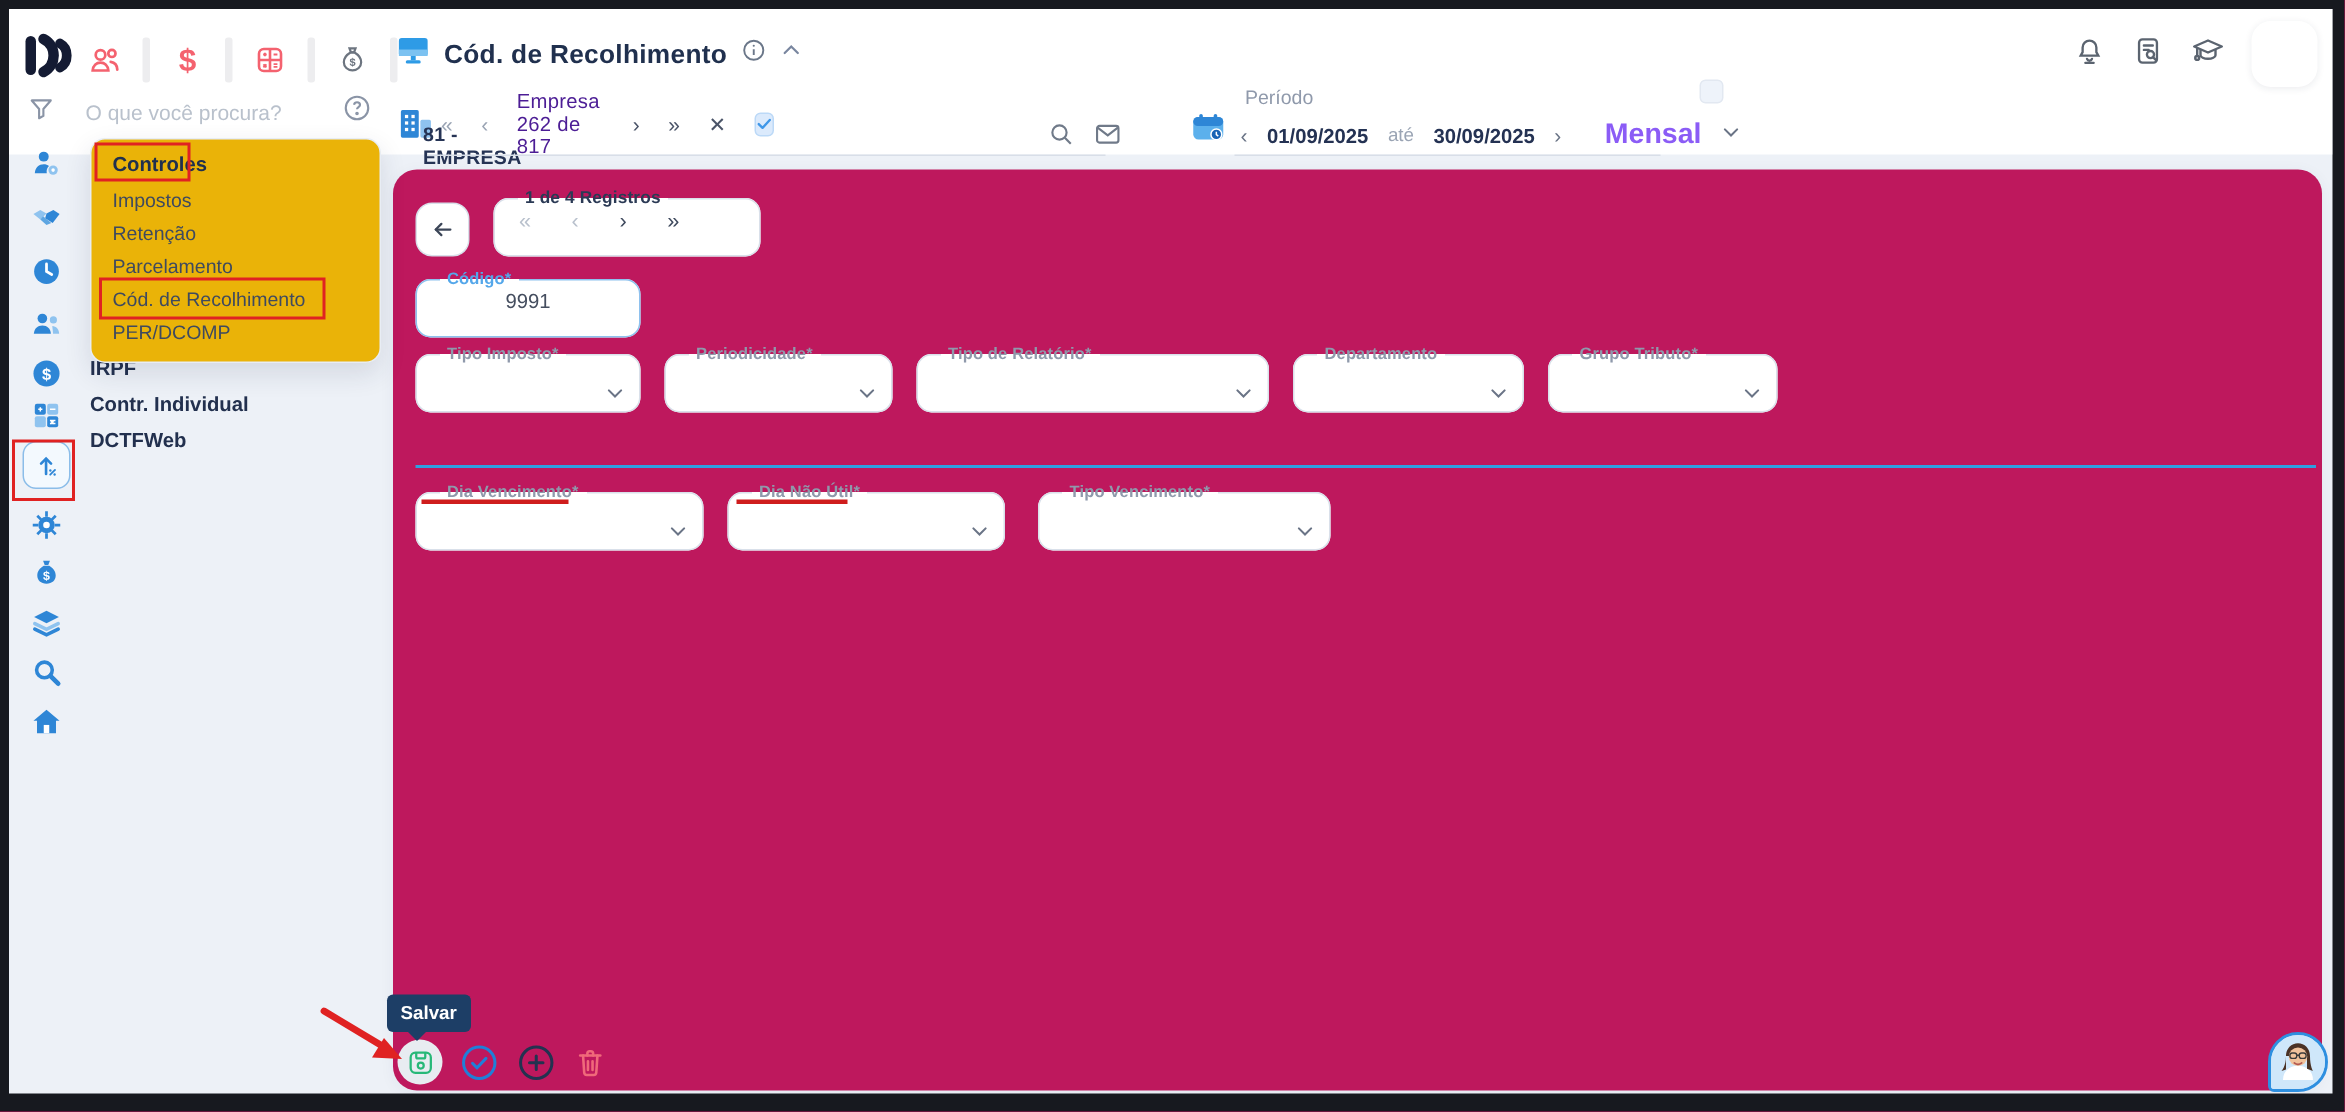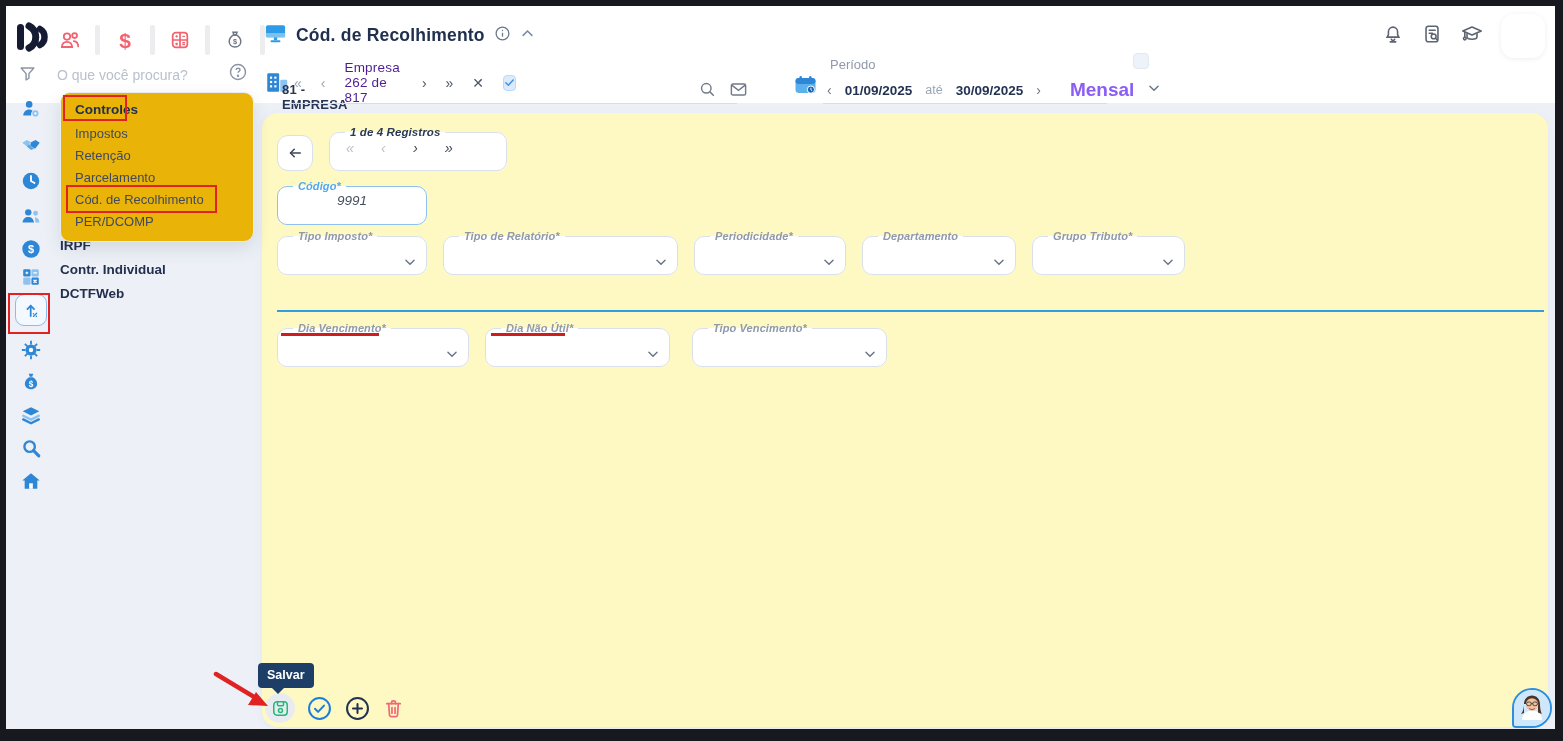--- a/index.html
+++ b/index.html
@@ -75,22 +75,22 @@
   
   .menucard{position:absolute;left:54px;top:86px;width:192px;height:148px;background:#eab308;border:1px solid #e8edf4;
     border-radius:10px;box-shadow:0 7px 18px rgba(30,45,70,.12);z-index:3;}
   .menu-title{position:absolute;left:14px;top:9px;font-size:13.5px;font-weight:700;color:#20304e;}
   .menu-item{position:absolute;left:14px;font-size:13px;color:#3f4a5f;cursor:pointer;}
 
   .shortcuts{position:absolute;left:54px;top:232px;z-index:2;}
   .short-item{font-size:13.5px;font-weight:700;color:#22304e;margin-bottom:9px;cursor:pointer;}
 
   
-  .maincard{position:absolute;left:256px;top:107px;right:7px;bottom:2px;background:#fef9c3;border-radius:16px;
-    box-shadow:0 2px 10px rgba(40,60,90,.05);z-index:1;font-style:italic;}
+  .maincard{position:absolute;left:256px;top:107px;right:7px;bottom:2px;background:#be185d;border-radius:16px;
+    box-shadow:0 2px 10px rgba(40,60,90,.05);z-index:1;}
   .row{position:absolute;left:15px;display:flex;gap:16px;}
 
   .backbtn{width:36px;height:36px;border:1.5px solid #d9e0ea;border-radius:11px;background:#fff;box-sizing:border-box;
     display:flex;align-items:center;justify-content:center;align-self:flex-end;cursor:pointer;}
 
   fieldset.fs{margin:0;padding:0 10px;border:1.5px solid #d9e0ea;border-radius:10px;background:#fff;
     box-sizing:border-box;height:44px;position:relative;}
   fieldset.fs legend{font-size:11px;font-weight:700;color:#8f99ab;padding:0 5px;margin-left:5px;line-height:1;letter-spacing:.1px;}
   fieldset.fs .val{font-size:13.5px;color:#454e5f;line-height:17px;margin-top:0px;}
   fieldset.fs .val.r{text-align:center;}
@@ -448,29 +448,29 @@
     </div>
 
     <div class="row" style="top:118px">
       <fieldset class="fs" style="width:150px">
         <legend>Tipo Imposto*</legend>
         <div class="val"></div>
         <span class="chev"><svg width="14" height="14" viewBox="0 0 24 24" fill="none" stroke="#6a7486" stroke-width="2.4" stroke-linecap="round">
               <path d="M5 9l7 7 7-7"></path>
             </svg></span>
       </fieldset>
+      <fieldset class="fs" style="width:152px">
+        <legend>Periodicidade*</legend>
+        <div class="val"></div>
+        <span class="chev"><svg width="14" height="14" viewBox="0 0 24 24" fill="none" stroke="#6a7486" stroke-width="2.4" stroke-linecap="round">
+              <path d="M5 9l7 7 7-7"></path>
+            </svg></span>
+      </fieldset>
       <fieldset class="fs" style="width:235px">
         <legend>Tipo de Relatório*</legend>
-        <div class="val"></div>
-        <span class="chev"><svg width="14" height="14" viewBox="0 0 24 24" fill="none" stroke="#6a7486" stroke-width="2.4" stroke-linecap="round">
-              <path d="M5 9l7 7 7-7"></path>
-            </svg></span>
-      </fieldset>
-      <fieldset class="fs" style="width:152px">
-        <legend>Periodicidade*</legend>
         <div class="val"></div>
         <span class="chev"><svg width="14" height="14" viewBox="0 0 24 24" fill="none" stroke="#6a7486" stroke-width="2.4" stroke-linecap="round">
               <path d="M5 9l7 7 7-7"></path>
             </svg></span>
       </fieldset>
       <fieldset class="fs" style="width:154px">
         <legend>Departamento</legend>
         <div class="val"></div>
         <span class="chev"><svg width="14" height="14" viewBox="0 0 24 24" fill="none" stroke="#6a7486" stroke-width="2.4" stroke-linecap="round">
               <path d="M5 9l7 7 7-7"></path>

